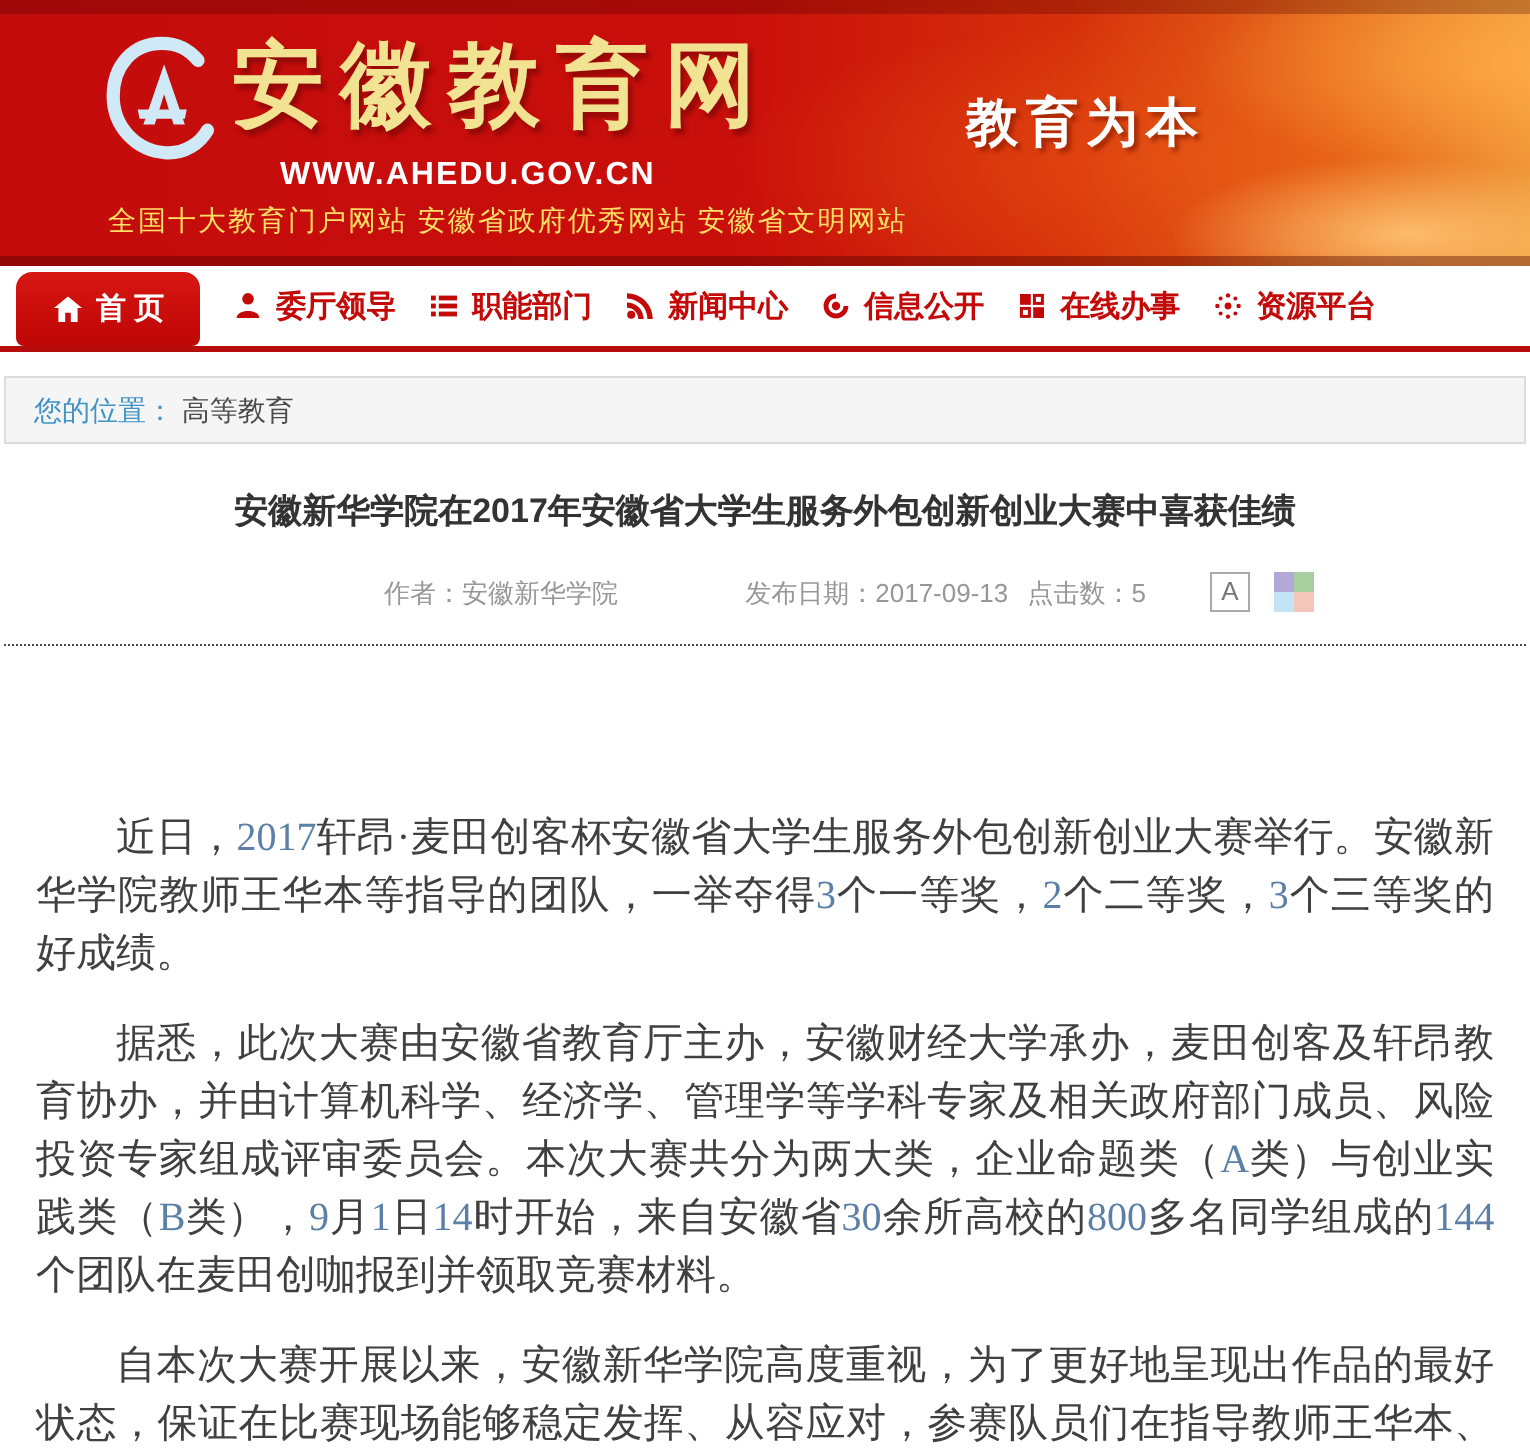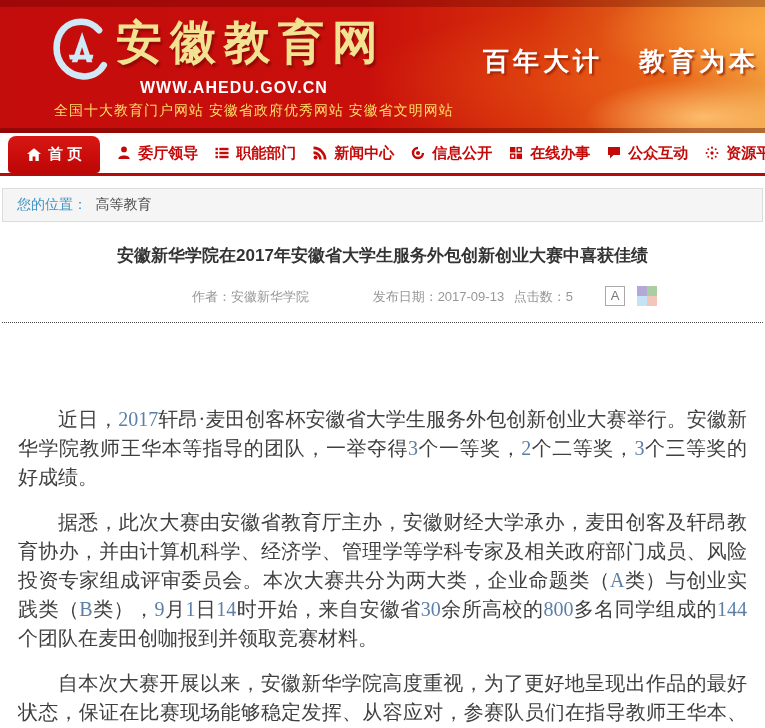--- a/index.html
+++ b/index.html
@@ -49,21 +49,21 @@
   }
   .nav-item .nav-ico{display:inline-flex;width:16px;height:16px;}
   .nav-item .nav-ico svg{width:16px;height:16px;}
   .nav-item.active{
     background:linear-gradient(#d81712,#bd0606);
     color:#fff;border-radius:8px 8px 4px 4px;margin:3px 8px 0 0;padding:0 18px;
   }
   
   .breadcrumb{
     margin:12px 2px 0;background:#f5f5f5;border:1px solid #dcdcdc;
-    height:32px;line-height:32px;padding-left:14px;font-size:14px;color:#4a4a4a;font-family:Liberation Mono, monospace;
+    height:32px;line-height:32px;padding-left:14px;font-size:14px;color:#4a4a4a;
   }
   .bc-label{color:#3f93c5;}
   
   .article-title{
     text-align:center;font-size:17px;font-weight:bold;color:#333;
     margin:22px 30px 0;line-height:24px;
   }
   .article-meta{
     position:relative;text-align:center;margin-top:20px;height:22px;
     font-size:13px;color:#979797;
@@ -94,21 +94,20 @@
     <svg viewBox="0 0 70 70">
       <path d="M52 14 C46 7 40 5 33 5 C17 5 7 17 7 33 C7 49 19 62 35 63 C45 63.5 53 58 57 51" stroke="#cfe9f6" stroke-width="7" fill="none" stroke-linecap="round"></path>
       <path d="M34 16 L23 48 L29 48 L34 32 L39 48 L45 48 Z" fill="#cfe9f6"></path>
       <path d="M20 40 L46 40 L45 45 L21 45 Z" fill="#cfe9f6"></path>
     </svg>
   </span>
   <div class="site-name">安徽教育网</div>
   <div class="site-url">WWW.AHEDU.GOV.CN</div>
   <div class="badges">全国十大教育门户网站  安徽省政府优秀网站  安徽省文明网站</div>
   <div class="slogan">
-    <span>百年大计</span>
     <span>教育为本</span>
   </div>
   <div class="header-bottom-strip"></div>
 </div>
 
 <div class="navbar" id="nav-items">
     <a class="nav-item active">
       <span class="nav-ico">
         <svg viewBox="0 0 16 16">
           <path fill="currentColor" d="M8 1.2 L15 7 H12.8 V14 H9.4 V9.4 H6.6 V14 H3.2 V7 H1 Z"></path>
@@ -160,28 +159,20 @@
     <a class="nav-item">
       <span class="nav-ico">
         <svg viewBox="0 0 16 16">
           <rect fill="currentColor" x="2" y="2" width="5.4" height="5.4"></rect>
           <rect fill="none" stroke="currentColor" stroke-width="1.5" x="9.2" y="2.7" width="4" height="4"></rect>
           <rect fill="none" stroke="currentColor" stroke-width="1.5" x="2.7" y="9.2" width="4" height="4"></rect>
           <rect fill="currentColor" x="8.6" y="8.6" width="5.4" height="5.4"></rect>
         </svg>
       </span>
       <span>在线办事</span>
-    </a>
-    <a class="nav-item">
-      <span class="nav-ico">
-        <svg viewBox="0 0 16 16">
-          <path fill="currentColor" d="M2 2 h12 v8 h-6.5 l-3.5 3.5 v-3.5 h-2 Z"></path>
-        </svg>
-      </span>
-      <span>公众互动</span>
     </a>
     <a class="nav-item">
       <span class="nav-ico">
         <svg viewBox="0 0 16 16">
           <circle fill="currentColor" cx="8" cy="8" r="1.7"></circle>
           <circle fill="currentColor" cx="8" cy="2.7" r="1.1"></circle>
           <circle fill="currentColor" cx="8" cy="13.3" r="1.1"></circle>
           <circle fill="currentColor" cx="2.7" cy="8" r="1.1"></circle>
           <circle fill="currentColor" cx="13.3" cy="8" r="1.1"></circle>
           <circle fill="currentColor" cx="4.3" cy="4.3" r="1"></circle>

